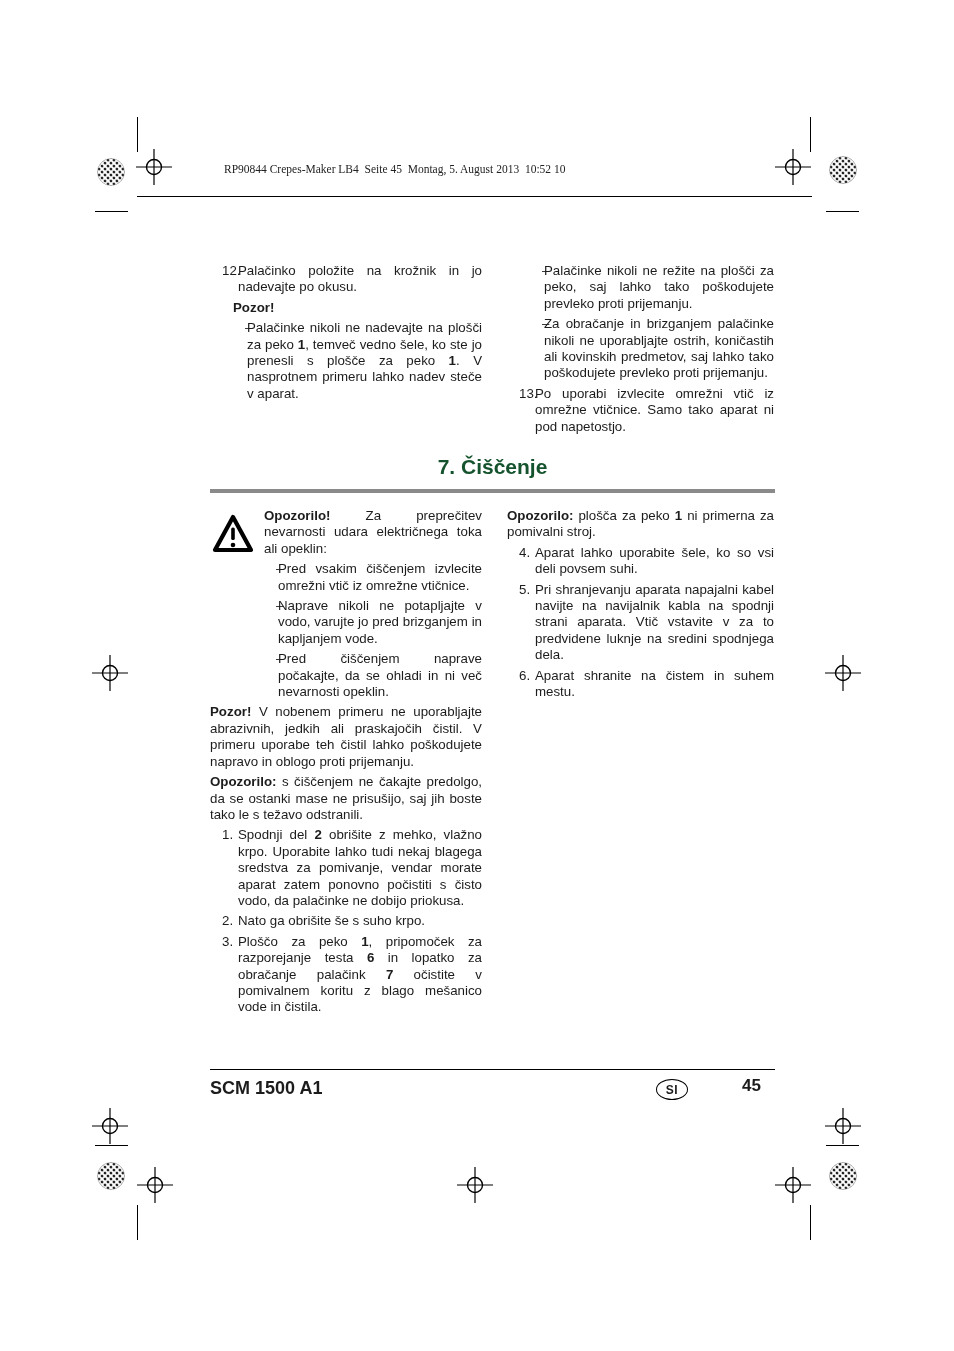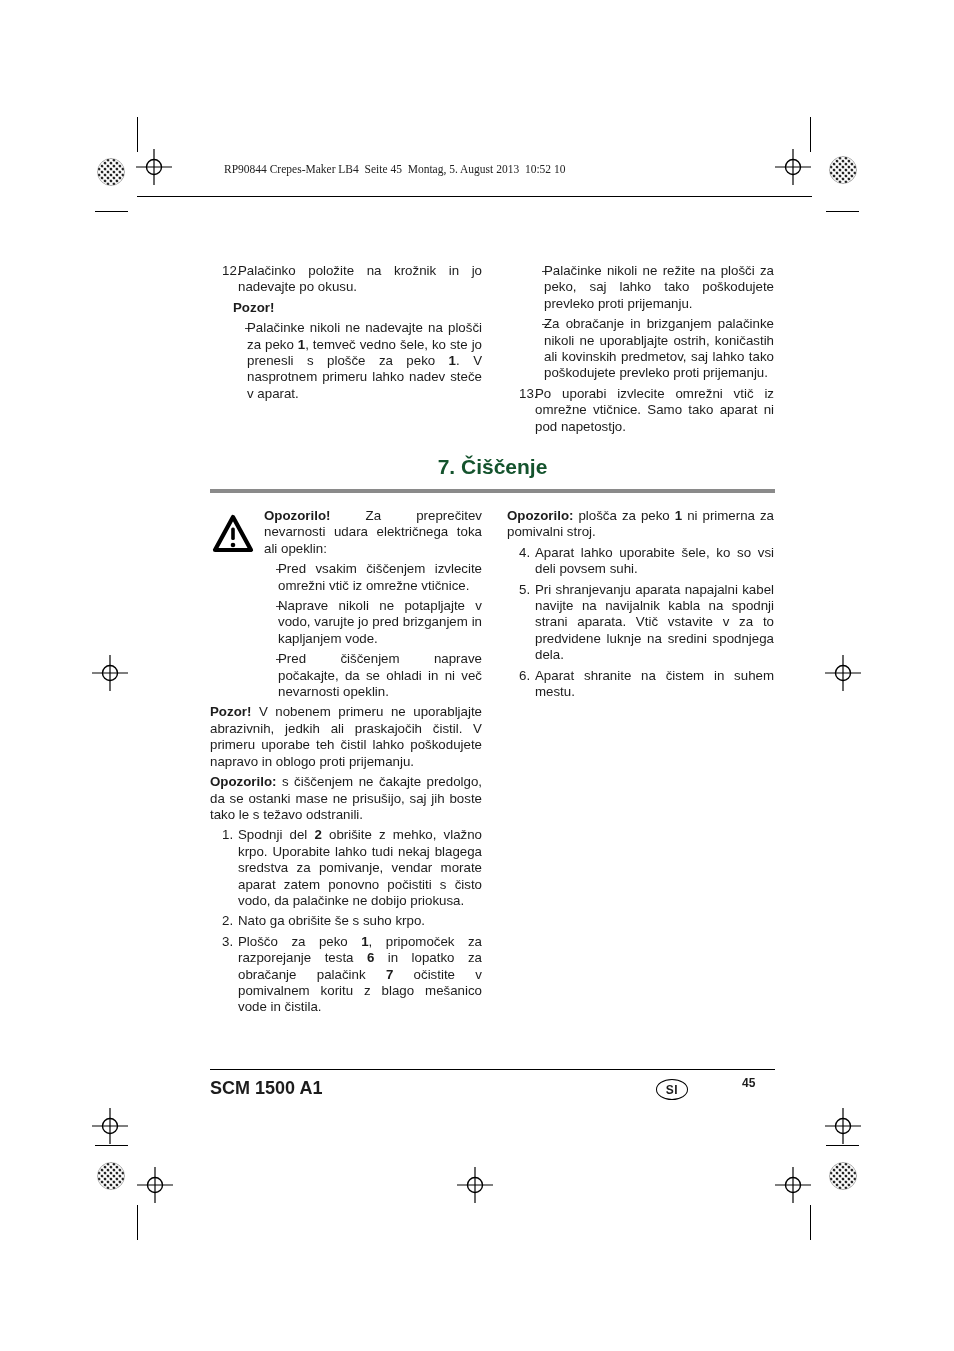--- a/index.html
+++ b/index.html
@@ -50,21 +50,21 @@
   .warn-text{margin-left:54px;}
 
   
   .footer-model{position:absolute;left:210px;top:1078px;font-size:18px;font-weight:bold;}
   .lang-badge{
     position:absolute;left:656px;top:1079px;width:30px;height:19px;
     border:1.5px solid #000;border-radius:50%;
     display:flex;align-items:center;justify-content:center;
     font-size:12px;font-weight:bold;letter-spacing:0.5px;
   }
-  .page-number{position:absolute;left:742px;top:1076px;font-size:12px;font-weight:bold;}
+  .page-number{position:absolute;left:742px;top:1076px;font-size:17px;font-weight:bold;}
 
   
   .mark{position:absolute;transform:translate(-50%,-50%);}
   .crop{position:absolute;background:#000;}
   .hidden-defs{position:absolute;width:0;height:0;}
 </style>
 </head>
 <body>
 
 <div class="page">

